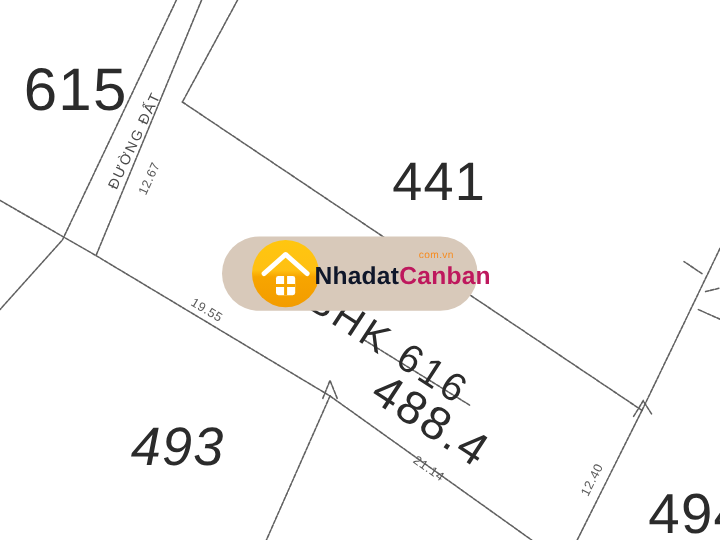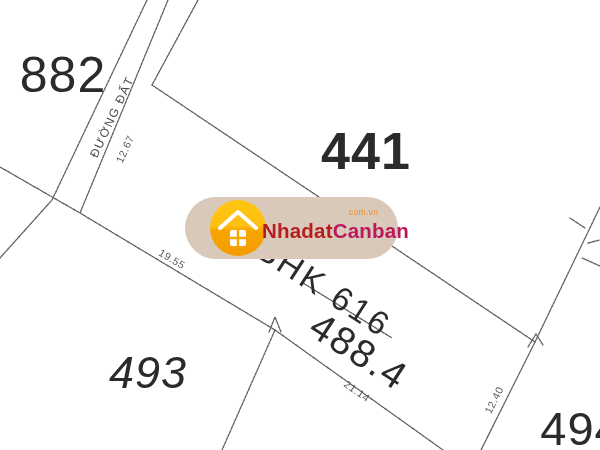--- a/index.html
+++ b/index.html
@@ -10,21 +10,21 @@
   .stage{position:relative;width:600px;height:450px;overflow:hidden;background:#fff;}
   .map-svg{position:absolute;left:0;top:0;}
 
   
   .lbl{
     position:absolute;white-space:nowrap;color:#2e2e2e;
     transform:translate(-50%,-50%);line-height:1;
   }
   .parcel{letter-spacing:1px;font-weight:400;color:#2b2b2b;}
   .lbl-615{left:63px;top:75px;font-size:50px;}
-  .lbl-441{left:366px;top:151px;font-size:52px;font-weight:bold;}
+  .lbl-441{left:366px;top:151px;font-size:45px;}
   .lbl-493{left:148px;top:372px;font-size:45px;font-style:italic;}
   .lbl-494{left:581px;top:428px;font-size:47px;}
 
   .plot-code{
     left:324px;top:287px;font-size:33px;letter-spacing:3px;color:#2b2b2b;
     transform:translate(-50%,-50%) rotate(33deg);
   }
   .plot-code .gap{display:inline-block;width:12px;}
   .plot-area{
     left:359px;top:351px;font-size:39px;letter-spacing:2px;color:#2b2b2b;
@@ -48,21 +48,21 @@
     background:#d8c9ba;border-radius:31px;z-index:10;
   }
   .wm-circle{
     position:absolute;left:25px;top:3px;width:56px;height:56px;border-radius:50%;
     background:linear-gradient(180deg,#ffc60f 0%,#ffc013 45%,#f7a500 55%,#f39c00 100%);
   }
   .wm-text{
     position:absolute;left:77px;top:22px;font-size:20.5px;font-weight:bold;
     letter-spacing:.2px;white-space:nowrap;
   }
-  .wm-a{color:#b91c1c;}
+  .wm-a{color:#0f172a;}
   .wm-b{color:#be185d;}
   .wm-tld{
     position:absolute;left:164px;top:10px;font-size:8.5px;font-weight:normal;color:#f68b1f;
     letter-spacing:.3px;
   }
 </style>
 </head>
 <body>
 
 <div class="stage">
@@ -81,21 +81,21 @@
       <line x1="198" y1="0" x2="152" y2="85"></line>
       <line x1="303" y1="283" x2="392" y2="338"></line>
       <line x1="585" y1="228" x2="570" y2="218"></line>
       <line x1="588" y1="243" x2="600" y2="240"></line>
       <line x1="582" y1="258" x2="600" y2="266"></line>
       <polyline points="269,332 275,317 281,332"></polyline>
       <polyline points="528,347 536,334 543,345"></polyline>
     </g>
   </svg>
 
-  <div class="lbl parcel lbl-615">882</div>
+  <div class="lbl parcel lbl-615">615</div>
   <div class="lbl parcel lbl-441">441</div>
   <div class="lbl parcel lbl-493">493</div>
   <div class="lbl parcel lbl-494">494</div>
 
   <div class="lbl plot-code">
     <span>BHK</span><span class="gap"></span><span>616</span>
   </div>
   <div class="lbl plot-area">488.4</div>
 
   <div class="lbl road-name">ĐƯỜNG ĐẤT</div>

